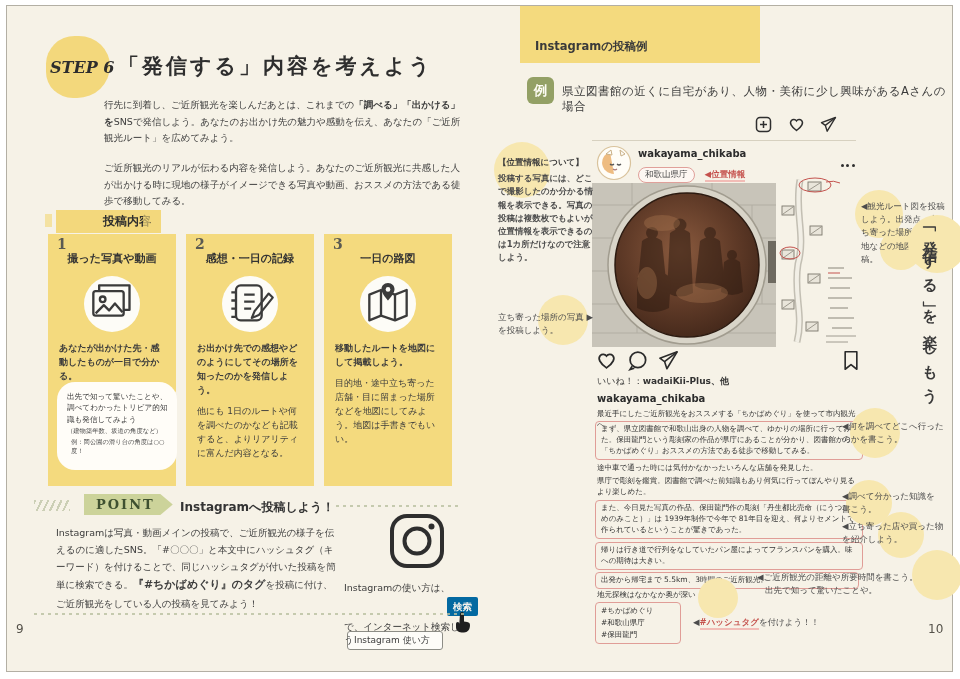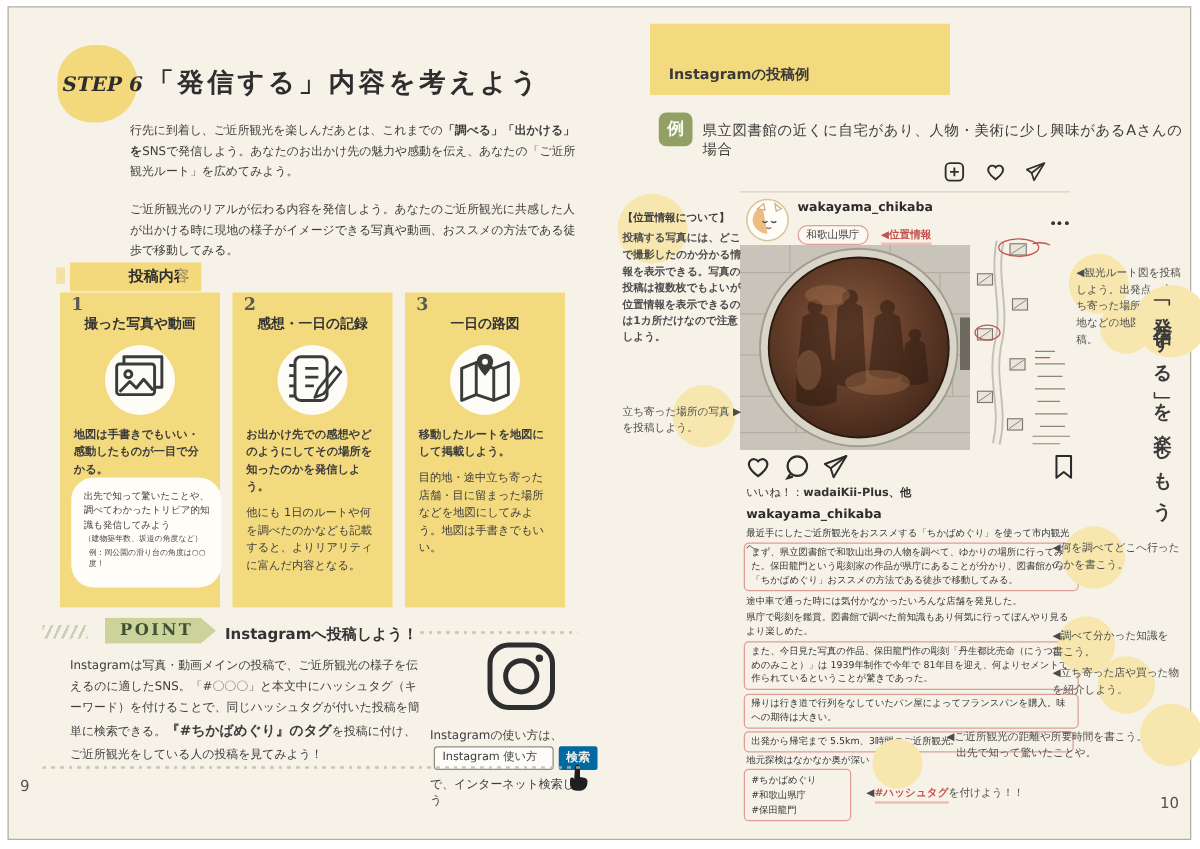--- a/index.html
+++ b/index.html
@@ -91,21 +91,21 @@
       <div class="circle">
         <span>
           <svg width="56" height="56" viewBox="0 0 48 48" fill="none" stroke="#3b3b3b" stroke-width="2" stroke-linejoin="round">
             <path d="M13 13 v-5 h26 v21 h-5"></path>
             <rect x="8" y="13" width="26" height="21" rx="2"></rect>
             <circle cx="16" cy="20" r="2.4"></circle>
             <path d="M10 32 l7-7 4.5 4.5 5-6 6.5 7.5"></path>
           </svg>
         </span>
       </div>
-      <div class="cbody">地図は手書きでもいい・感動したものが一目で分かる。</div>
+      <div class="cbody">あなたが出かけた先・感動したものが一目で分かる。</div>
       <div class="bubble">
         <div class="b1">出先で知って驚いたことや、調べてわかったトリビア的知識も発信してみよう</div>
         <div class="b2">（建物築年数、坂道の角度など）</div>
         <div class="b3">例：岡公園の滑り台の角度は○○度！</div>
       </div>
     </div>
 
     <div class="abs card" style="left:186px;top:234px;">
       <div class="num">2</div>
       <div class="ctitle">感想・一日の記録</div>
@@ -154,35 +154,35 @@
     </div>
 
     <div class="abs" style="left:388px;top:512px;">
       <svg width="58" height="58" viewBox="0 0 58 58" fill="none" stroke="#2e2e2e">
         <rect x="4" y="4" width="50" height="50" rx="15" stroke-width="4"></rect>
         <circle cx="29" cy="29" r="12.5" stroke-width="4"></circle>
         <circle cx="43.5" cy="14.5" r="3" fill="#2e2e2e" stroke="none"></circle>
       </svg>
     </div>
     <div class="abs" style="left:344px;top:582px;font-size:9.5px;color:#3d3d3d;">Instagramの使い方は、</div>
-    <div class="abs searchbox" style="left:347px;top:597px;">Instagram 使い方</div>
+    <div class="abs searchbox" style="left:347px;top:631px;">Instagram 使い方</div>
     <div class="abs searchbtn" style="left:447px;top:597px;">検索</div>
     <div class="abs" style="left:344px;top:621px;font-size:9.5px;color:#3d3d3d;width:126px;">で、インターネット検索しよう</div>
     <div class="abs" style="left:452px;top:612px;">
       <svg width="20" height="22" viewBox="0 0 20 22">
         <path d="M8 2 a2 2 0 0 1 4 0 v7.5 l3.2 .6 c2 .4 2.8 1.4 2.8 3.2 c0 4.4 -2.4 7.2 -6 7.2 h-2.4 c-3.4 0 -5.6 -2.2 -5.6 -5.4 v-3.4 a1.7 1.7 0 0 1 3.4 0 v-1.2 z" fill="#1f1f1f"></path>
       </svg>
     </div>
 
     <div class="abs dotline" style="left:34px;top:613px;width:430px;opacity:.8;"></div>
 
     <div class="abs pagenum" style="left:16px;top:622px;">9</div>
   </div>
 
-  <div class="abs" style="left:480px;top:13px;width:480px;height:552px;">
+  <div class="abs" style="left:480px;top:0;width:480px;height:552px;">
 
     <div class="abs tab" style="left:40px;">
       <div class="tablabel">Instagramの投稿例</div>
     </div>
 
     <div class="abs exbadge" style="left:47px;top:77px;">例</div>
     <div class="abs exheading" style="left:82px;top:84px;width:390px;">県立図書館の近くに自宅があり、人物・美術に少し興味があるAさんの場合</div>
 
     <div class="abs iglogo" style="left:118px;top:108px;"></div>
     <div class="abs" style="left:275px;top:116px;">

